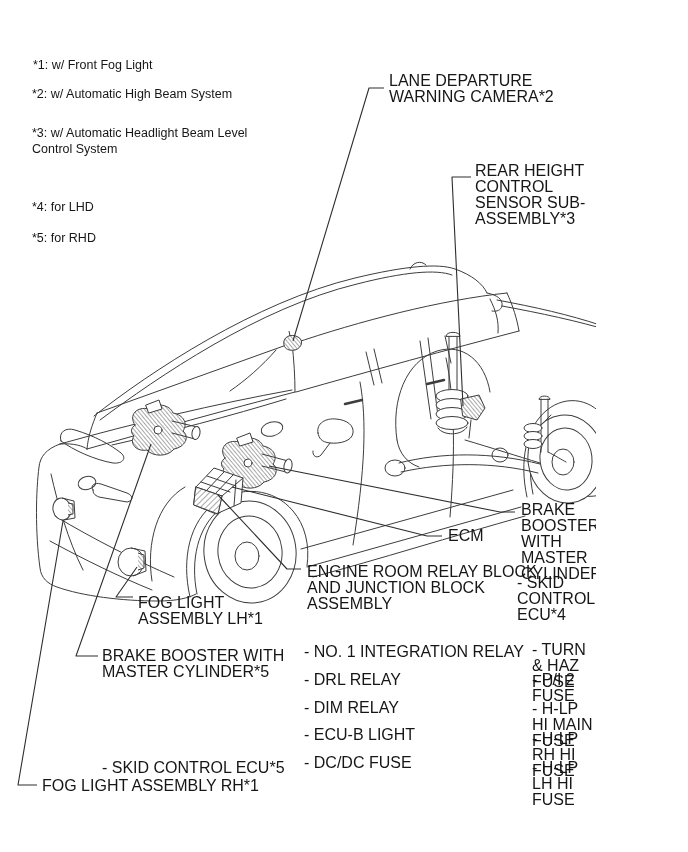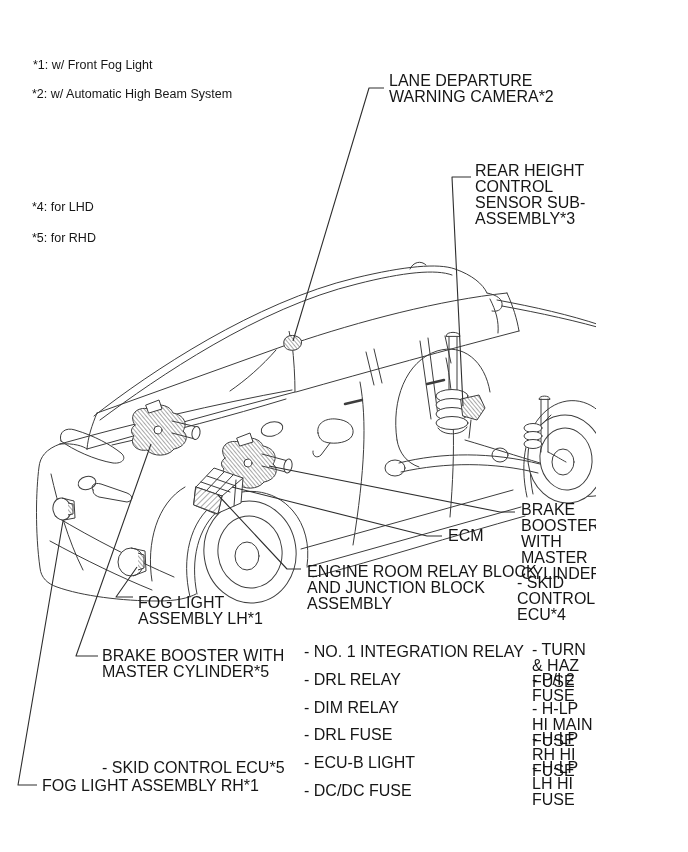--- a/index.html
+++ b/index.html
@@ -209,20 +209,22 @@
       <polyline points="515,512 500,512 269,466"></polyline>
       <polyline points="301,569 287,569 218,495"></polyline>
       <polyline points="133,597 116,597 137,567"></polyline>
       <polyline points="98,656 76,656 151,444"></polyline>
       <polyline points="37,785 18,785 63,521"></polyline>
     </g>
   </svg>
 
   <div class="txt note" id="fn1">*1: w/ Front Fog Light</div>
   <div class="txt note" id="fn2">*2: w/ Automatic High Beam System</div>
+  <div class="txt note" id="fn3">*3: w/ Automatic Headlight Beam Level
+Control System</div>
   <div class="txt note" id="fn4">*4: for LHD</div>
   <div class="txt note" id="fn5">*5: for RHD</div>
 
   <div class="txt" id="c-lane">LANE DEPARTURE WARNING CAMERA*2</div>
   <div class="txt" id="c-rear">REAR HEIGHT CONTROL
 SENSOR SUB-ASSEMBLY*3</div>
   <div class="txt" id="c-boost4">BRAKE BOOSTER WITH
 MASTER CYLINDER*4</div>
   <div class="txt" id="c-ecm">ECM</div>
   <div class="txt" id="c-skid4">- SKID CONTROL ECU*4</div>
@@ -233,21 +235,20 @@
 ASSEMBLY LH*1</div>
   <div class="txt" id="c-boost5">BRAKE BOOSTER WITH
 MASTER CYLINDER*5</div>
   <div class="txt" id="c-skid5">- SKID CONTROL ECU*5</div>
   <div class="txt" id="c-fogrh">FOG LIGHT ASSEMBLY RH*1</div>
 
   <div id="list-mid">
     <div class="txt li" style="position:static">- NO. 1 INTEGRATION RELAY</div>
     <div class="txt li" style="position:static">- DRL RELAY</div>
     <div class="txt li" style="position:static">- DIM RELAY</div>
-    <div class="txt li" style="position:static">- DRL FUSE</div>
     <div class="txt li" style="position:static">- ECU-B LIGHT</div>
     <div class="txt li" style="position:static">- DC/DC FUSE</div>
   </div>
   <div id="list-right">
     <div class="txt li" style="position:static">- TURN &amp; HAZ FUSE</div>
     <div class="txt li" style="position:static">- P/I 2 FUSE</div>
     <div class="txt li" style="position:static">- H-LP HI MAIN FUSE</div>
     <div class="txt li" style="position:static">- H-LP RH HI FUSE</div>
     <div class="txt li" style="position:static">- H-LP LH HI FUSE</div>
   </div>

